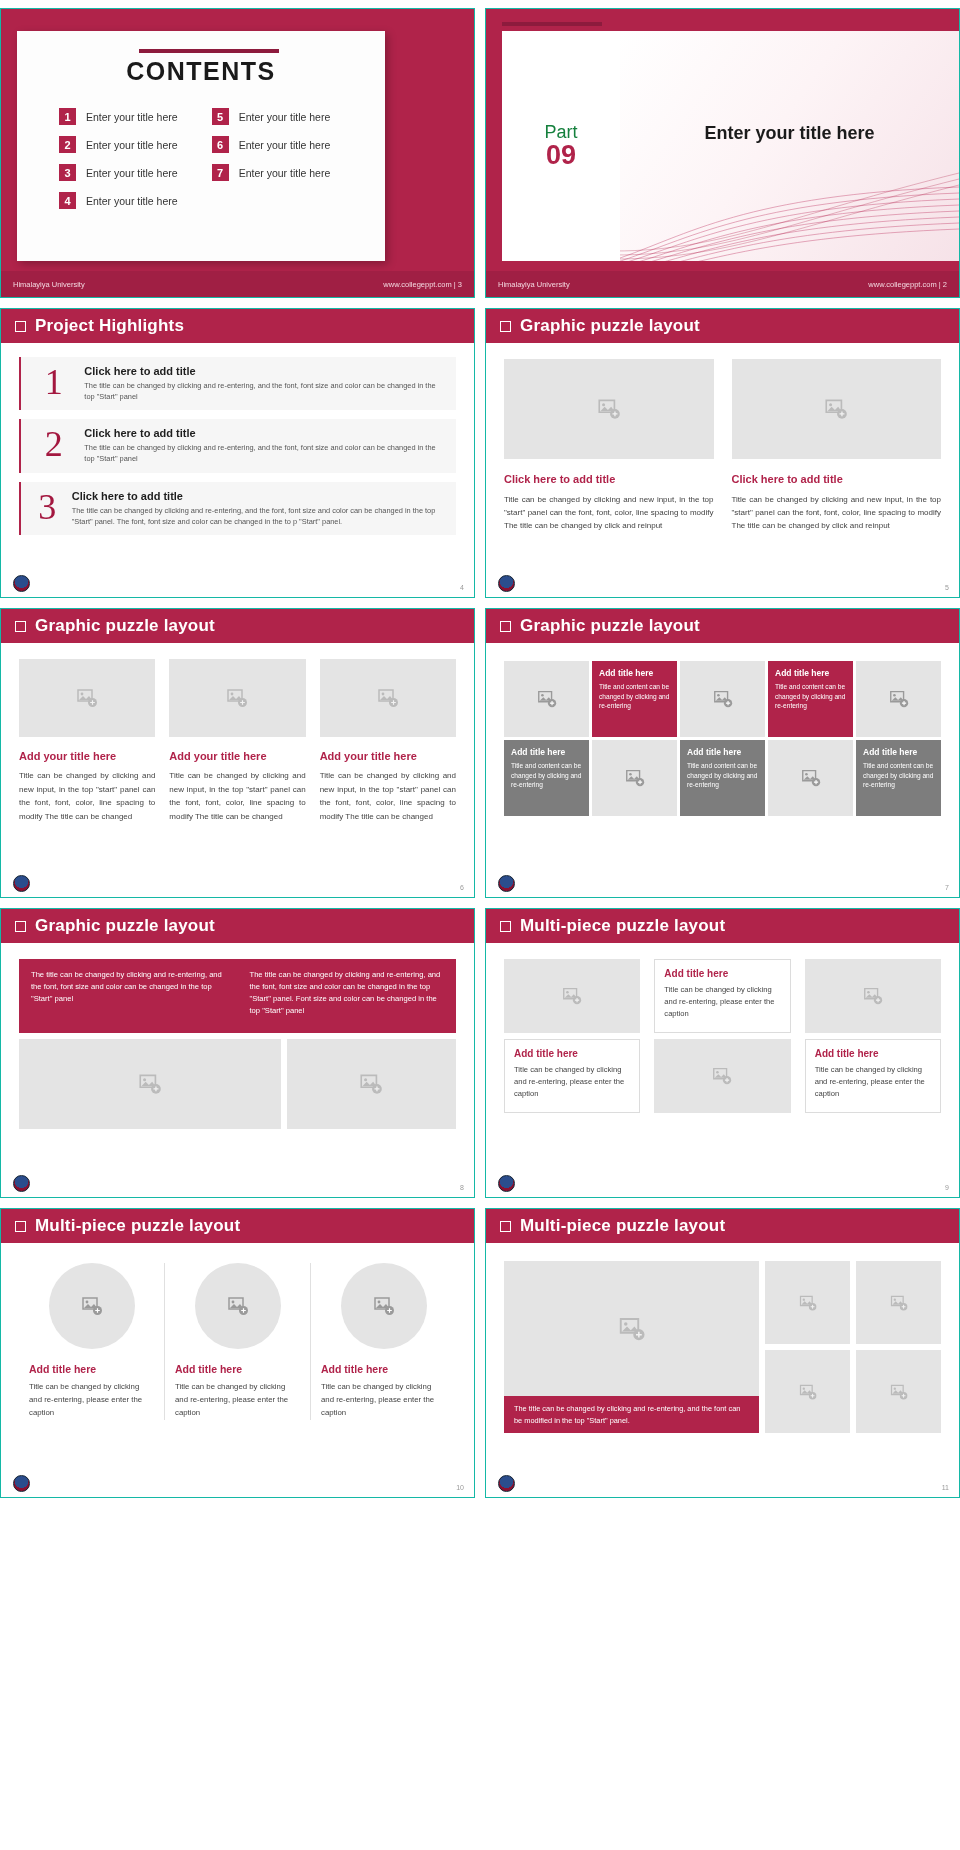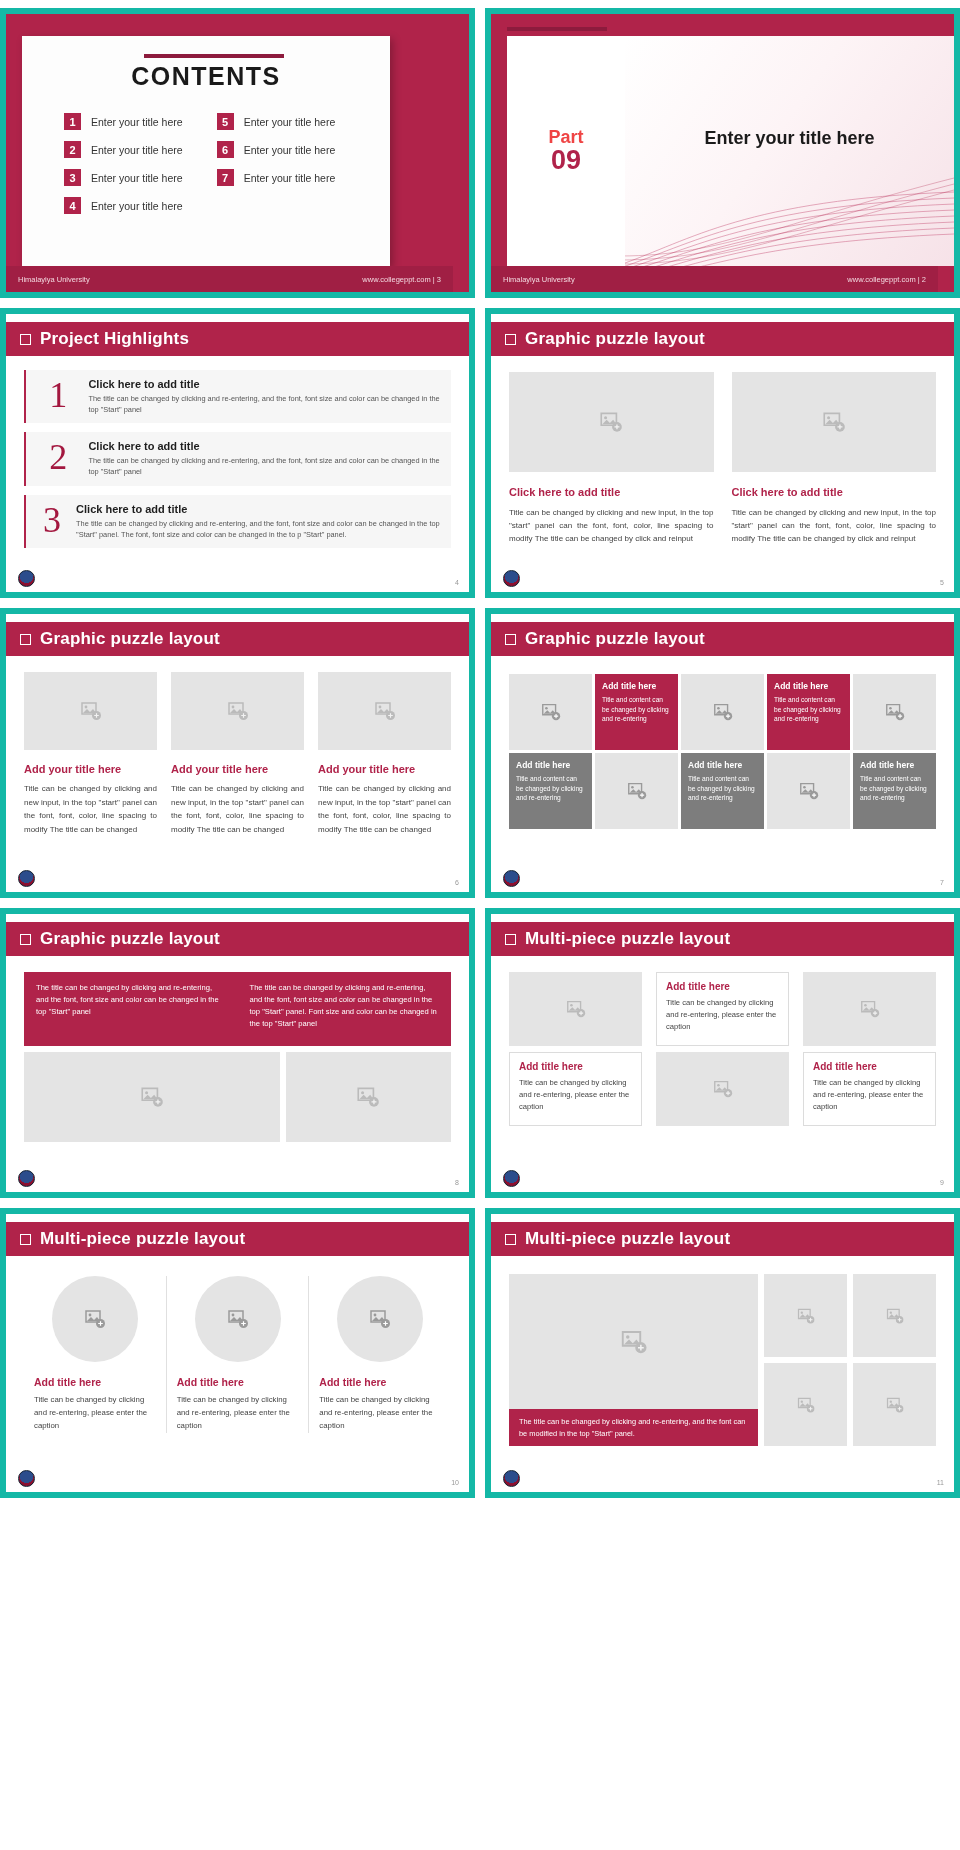--- a/index.html
+++ b/index.html
@@ -15,32 +15,31 @@
     column-gap: 10px;
     row-gap: 10px;
     padding: 8px 0 0 0;
   }
   .slide {
     width: 100%;
     height: 290px;
     background: #ffffff;
     position: relative;
     overflow: hidden;
-    border: 6px solid #14b8a6;
+    border: 1px solid #14b8a6;
   }
   
   .hdr {
     background: #b0234a;
     color: #fff;
     height: 34px;
     display: flex;
     align-items: center;
     padding-left: 14px;
     gap: 9px;
-    margin-top: 8px;
   }
   .hdr .sq {
     width: 11px; height: 11px;
     border: 1.6px solid #ffffff;
     display: inline-block;
   }
   .hdr .t { font-size: 17px; font-weight: bold; letter-spacing: .2px; }
   .slide-num {
     position: absolute;
     right: 10px; bottom: 6px;
@@ -99,21 +98,21 @@
     width: 17px; height: 17px;
     background: #b0234a;
     color: #fff;
     font-size: 11px;
     font-weight: bold;
     display: flex; align-items: center; justify-content: center;
   }
   .s2 .etxt { font-size: 10.5px; color: #333; }
   .footbar {
     position: absolute;
-    left: 0; right: 16px; bottom: 0;
+    left: 0; right: 0; bottom: 0;
     height: 26px;
     background: #a01f44;
     color: #f3d7df;
     font-size: 7.5px;
     display: flex;
     align-items: center;
     justify-content: space-between;
     padding: 0 12px;
   }
 
@@ -127,21 +126,21 @@
   .s3 .leftcard {
     width: 118px;
     background: #fff;
     display: flex; flex-direction: column;
     align-items: center; justify-content: center;
     position: relative;
   }
   .s3 .redline {
     position: absolute; top: -9px; left: 0; width: 100px; height: 4px; background: #8d1b3d;
   }
-  .s3 .ptxt { font-size: 18px; font-weight: bold; color: #ef4444; }
+  .s3 .ptxt { font-size: 18px; font-weight: normal; color: #15803d; }
   .s3 .pnum { font-size: 27px; font-weight: bold; color: #b0234a; margin-top: -3px; }
   .s3 .rightcard {
     flex: 1;
     background: linear-gradient(125deg,#ffffff 0%,#fdf4f6 45%,#f6e2e8 100%);
     position: relative;
     overflow: hidden;
     display: flex;
     align-items: center;
     justify-content: center;
   }

